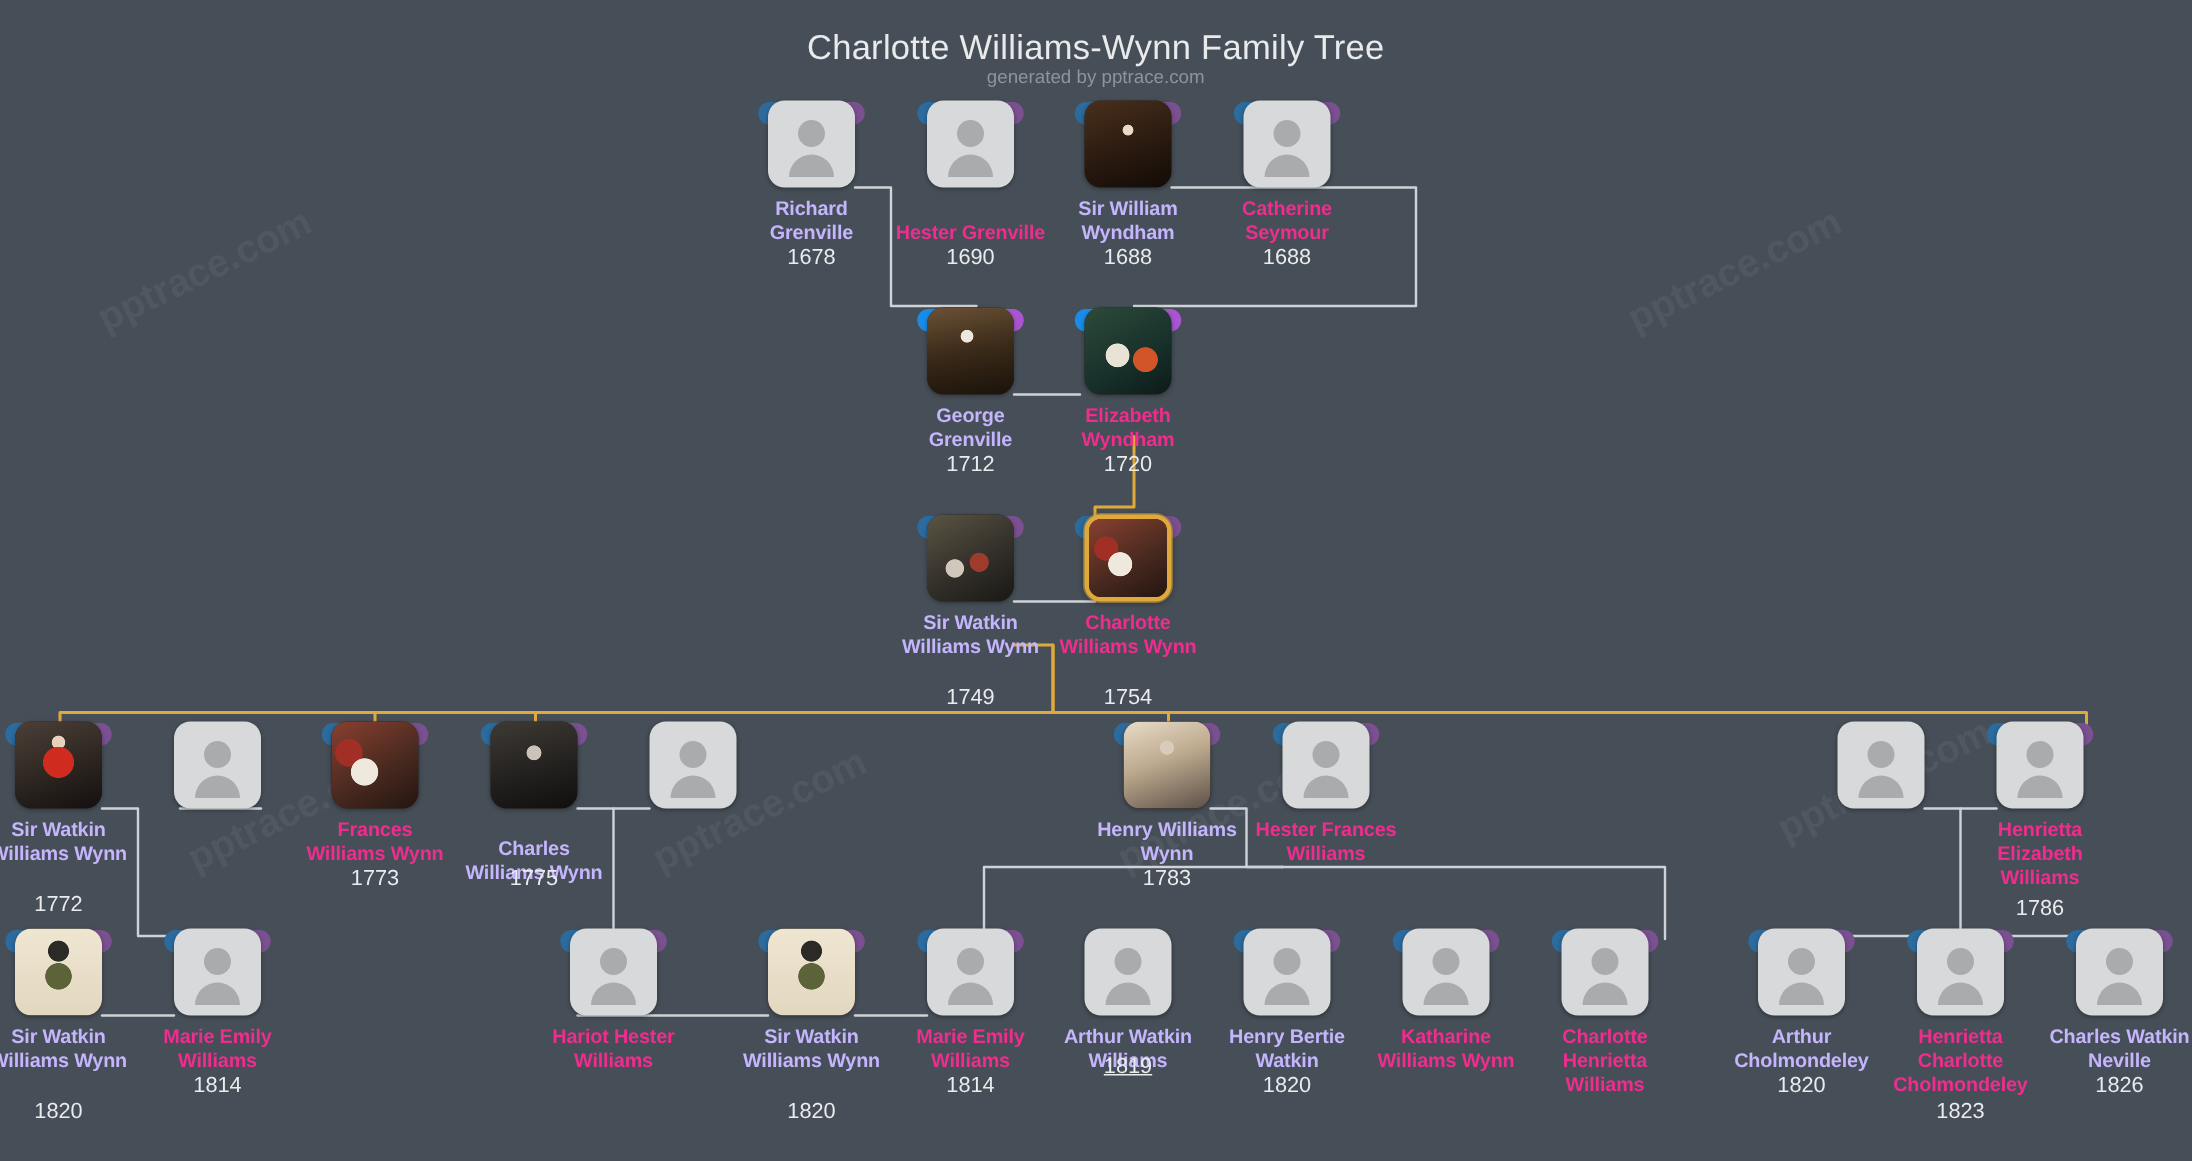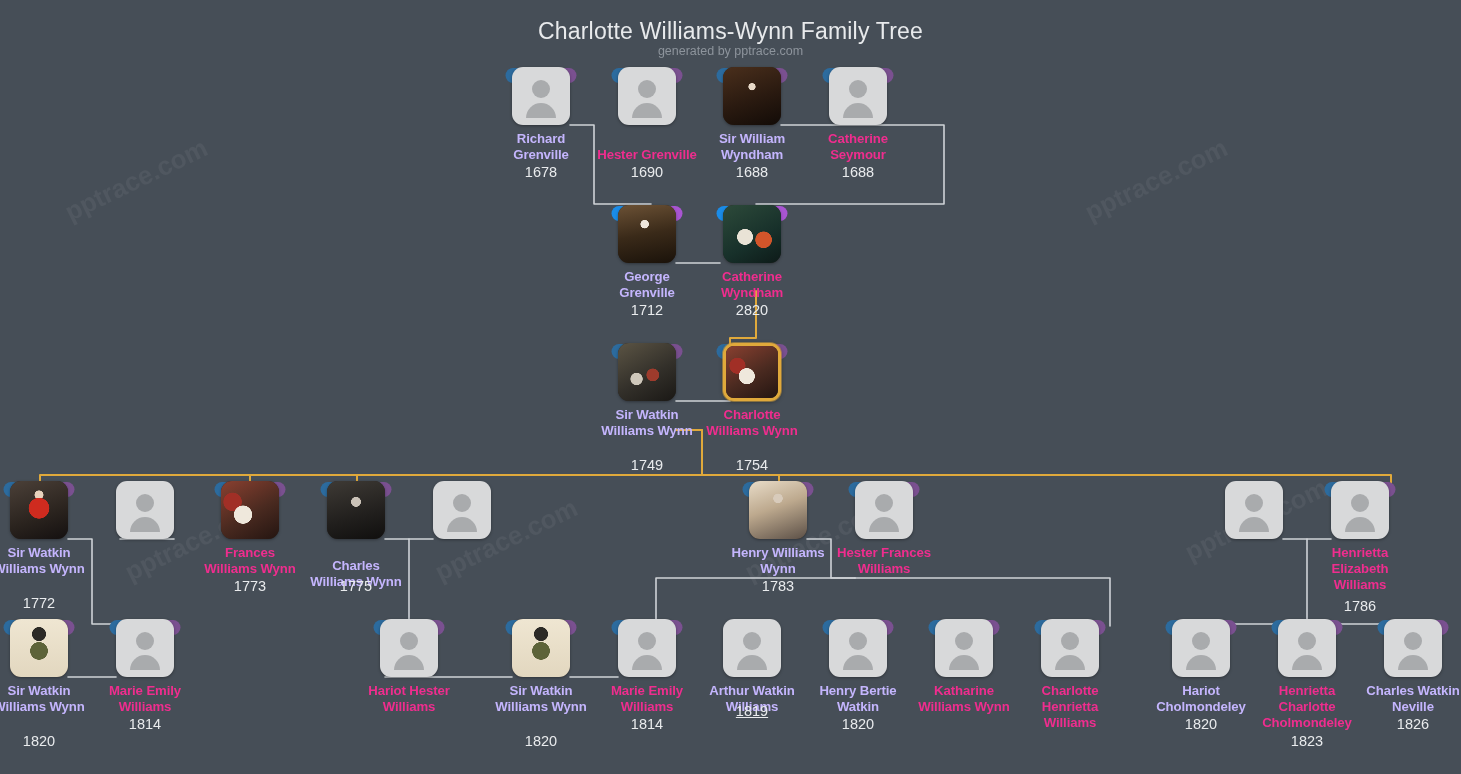--- a/index.html
+++ b/index.html
@@ -265,22 +265,22 @@
       </div>
       <div class="person" style="left: 752px; top: 234px;">
         <div class="badges" style="top: -28px;">
           <div class="pill b hi"></div>
           <div class="pill-link"></div>
           <div class="pill p hi"></div>
         </div>
         <div class="avatar photo" style="top: -29px;">
           <div class="ph" style="background: radial-gradient(circle at 38% 55%, rgb(233, 227, 214) 0px, rgb(233, 227, 214) 16%, rgba(0, 0, 0, 0) 17%), radial-gradient(circle at 70% 60%, rgb(210, 85, 42) 0px, rgb(210, 85, 42) 15%, rgba(0, 0, 0, 0) 16%), linear-gradient(150deg, rgb(45, 74, 58) 0%, rgb(23, 48, 42) 60%, rgb(13, 26, 24) 100%);"></div>
         </div>
-        <div class="label f" style="top: 35px;">Catherine Wyndham</div>
-        <div class="year" style="top: 68.4px;">2820</div>
+        <div class="label f" style="top: 35px;">Elizabeth Wyndham</div>
+        <div class="year" style="top: 68.4px;">1720</div>
       </div>
       <div class="person" style="left: 647px; top: 372px;">
         <div class="badges" style="top: -28px;">
           <div class="pill b"></div>
           <div class="pill-link"></div>
           <div class="pill p"></div>
         </div>
         <div class="avatar photo" style="top: -29px;">
           <div class="ph" style="background: radial-gradient(circle at 60% 55%, rgb(157, 59, 44) 0px, rgb(157, 59, 44) 13%, rgba(0, 0, 0, 0) 14%), radial-gradient(circle at 32% 62%, rgb(207, 200, 187) 0px, rgb(207, 200, 187) 11%, rgba(0, 0, 0, 0) 12%), linear-gradient(150deg, rgb(91, 84, 68) 0%, rgb(51, 48, 42) 55%, rgb(26, 24, 21) 100%);"></div>
         </div>
@@ -500,21 +500,21 @@
       <div class="person" style="left: 1201px; top: 648px;">
         <div class="badges" style="top: -28px;">
           <div class="pill b"></div>
           <div class="pill-link"></div>
           <div class="pill p"></div>
         </div>
         <div class="avatar" style="top: -29px;">
           <div class="sil-head"></div>
           <div class="sil-body"></div>
         </div>
-        <div class="label m" style="top: 35px;">Hariot Cholmondeley</div>
+        <div class="label m" style="top: 35px;">Arthur Cholmondeley</div>
         <div class="year" style="top: 68.4px;">1820</div>
       </div>
       <div class="person" style="left: 1307px; top: 648px;">
         <div class="badges" style="top: -28px;">
           <div class="pill b"></div>
           <div class="pill-link"></div>
           <div class="pill p"></div>
         </div>
         <div class="avatar" style="top: -29px;">
           <div class="sil-head"></div>

